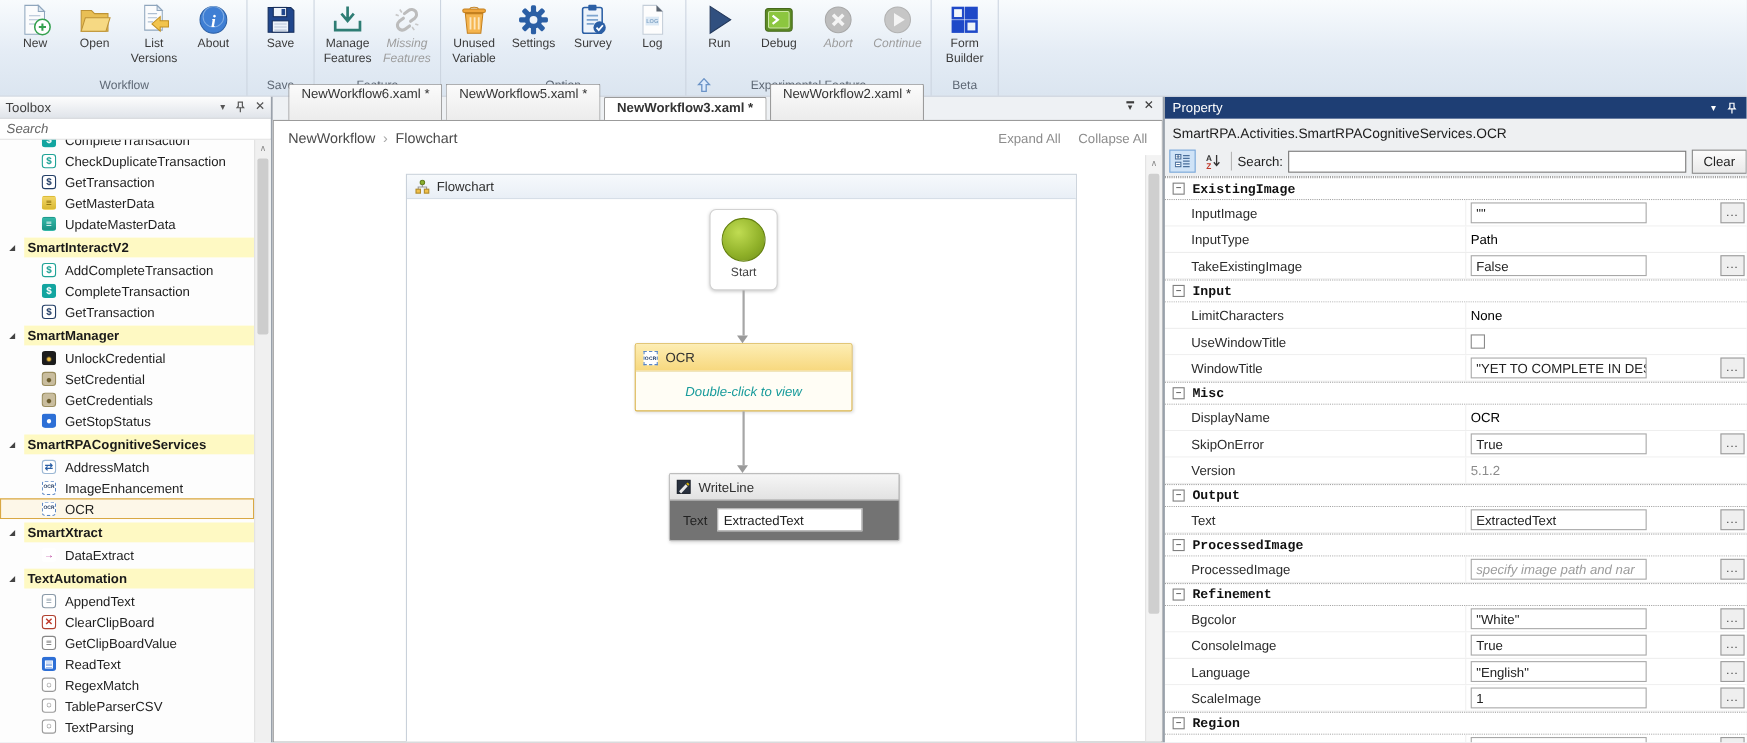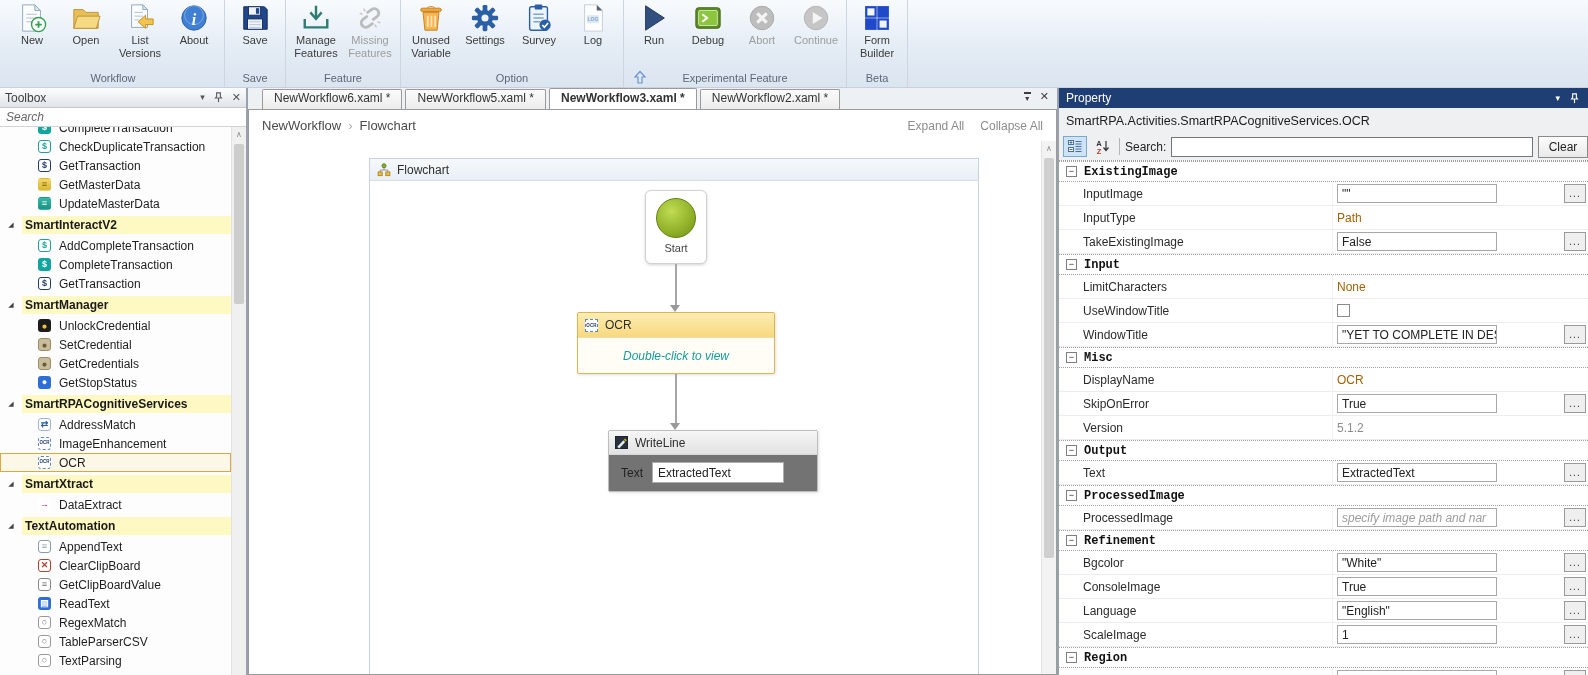--- a/index.html
+++ b/index.html
@@ -8,21 +8,21 @@
 
   
   .ribbon { height:88px; display:flex; align-items:stretch; padding:0 2px;
     background:linear-gradient(#f8fbfd,#e4ecf5 55%,#dbe5f0); border-bottom:1px solid #c6cfda; }
   .rgroup { display:flex; flex-direction:column; border-right:1px solid #ccd5e0; padding:1px 3px 0; position:relative; }
   .rbtns { display:flex; flex:1; align-items:flex-start; }
   .rbtn { width:54px; display:flex; flex-direction:column; align-items:center; padding-top:2px; cursor:pointer; }
   .ric { width:30px; height:30px; display:block; }
   .ric svg { width:30px; height:30px; display:block; }
   .rlbl { font-size:11px; color:#3b3b3b; text-align:center; line-height:1.15; margin-top:1px; }
-  .rbtn.disabled .rlbl { color:#9d9d9d; }
+  .rbtn.disabled .rlbl { color:#9d9d9d;font-style:italic; }
   .rgname { height:16px; line-height:15px; text-align:center; color:#5e6875; font-size:11px; }
   .rfill { flex:1; }
   .uparrow { position:absolute; left:8px; bottom:2px; width:16px; height:16px; cursor:pointer; }
   .uparrow svg { width:16px; height:16px; }
 
   
   .main { display:flex; height:587px; }
 
   
   .toolbox { width:248px; background:#fdfdfd; border-right:2px solid #99a1ab; display:flex; flex-direction:column; }
@@ -46,21 +46,21 @@
   .tb-row.t-cat { padding-left:0; height:21px; margin:1px 0; }
   .t-cat .tb-exp { display:inline-block; width:22px; text-align:center; font-size:7px; color:#444; flex:none; }
   .t-cat .tb-lb { font-weight:bold; background:#fef9c3; padding:2px 8px 2px 3px; flex:1; color:#1a1a1a; }
   .tb-ic { width:13px; height:13px; margin-right:8px; border:1px solid transparent; border-radius:3px; flex:none;
     display:flex; align-items:center; justify-content:center; font-size:9px; font-weight:bold; line-height:1; overflow:hidden; }
   .tb-lb { font-size:12px; color:#1e1e1e; }
 
   
   .designer { flex:1; min-width:0; display:flex; flex-direction:column; background:#eef1f4; }
   .tabstrip { height:21px; flex:none; display:flex; align-items:flex-end; padding-left:14px; position:relative; }
-  .tab { height:20px; line-height:17px; padding:0 11px; margin-right:3px; font-size:12px; color:#333; cursor:pointer;
+  .tab { height:33px; line-height:17px; padding:0 11px; margin-right:3px; font-size:12px; color:#333; cursor:pointer;
     background:linear-gradient(#fbfbfb,#ececec); border:1px solid #9b9b9b; border-bottom:none; border-radius:2px 2px 0 0; }
   .tab.selected { background:#fff; font-weight:bold; height:21px; line-height:19px; z-index:2; }
   .tabicons { position:absolute; right:8px; top:3px; display:flex; gap:9px; align-items:center; }
   .tmenu { font-size:7px; color:#3d3d3d; cursor:pointer; line-height:1; }
   .tmenu::before { content:""; display:block; border-top:2px solid #3d3d3d; margin-bottom:1px; }
   .tclose { font-size:11px; color:#3d3d3d; cursor:pointer; line-height:1; }
 
   .docbar { flex:1; margin:0; background:#fff; border:1px solid #9b9b9b; display:flex; flex-direction:column; min-height:0; }
   .bcrumb { height:31px; flex:none; display:flex; align-items:center; padding:0 13px; background:#fff; }
   .bc-root,.bc-cur { font-size:13px; color:#4a4a4a; cursor:pointer; }
@@ -124,21 +124,21 @@
 
   .pgrid { flex:1; background:#fff; overflow:hidden; border-top:1px dotted #9b9b9b; }
   .prow { display:flex; align-items:center; height:24px; border-bottom:1px solid #ededed; position:relative; background:#fff; }
   .prow.t-cat { height:21px; border-top:1px dotted #a2a2a2; border-bottom:1px dotted #a2a2a2; }
   .pexp { display:none; }
   .t-cat .pexp { display:flex; width:11px; height:11px; border:1px solid #7f7f7f; background:#fff; color:#222;
     align-items:center; justify-content:center; font-size:9px; line-height:1; margin:0 7px; cursor:pointer; }
   .plabel { width:273px; flex:none; padding-left:24px; font-size:12px; color:#2b2b2b; white-space:nowrap; overflow:hidden; }
   .t-cat .plabel { width:auto; padding-left:0; font-weight:bold; color:#111;font-family:Liberation Mono, monospace; }
   .pval { flex:1; height:100%; display:flex; align-items:center; padding-left:4px; border-left:1px solid #f1f1f1; position:relative; }
-  .pplain { font-size:12px; color:#a16207; }
+  .pplain { font-size:12px; color:#000000; }
   .t-plainmuted .pplain { color:#8b8b8b; }
   .pbox { display:none; }
   .t-box .pbox, .t-boxph .pbox { display:flex; align-items:center; width:160px; height:19px; border:1px solid #a8a8a8;
     background:#fff; padding:0 4px; font-size:12px; color:#222; white-space:nowrap; overflow:hidden; cursor:text; }
   .t-boxph .pbox { font-style:italic; color:#9c9c9c; }
   .pcheck { display:none; }
   .t-check .pcheck { display:block; width:13px; height:13px; border:1px solid #8a8a8a; background:#fff; cursor:pointer; }
   .pbtn { display:none; }
   .t-box .pbtn, .t-boxph .pbtn { display:flex; position:absolute; right:2px; top:2px; width:22px; height:19px;
     border:1px solid #9a9a9a; background:#efefef; align-items:center; justify-content:center; font-size:10px;

